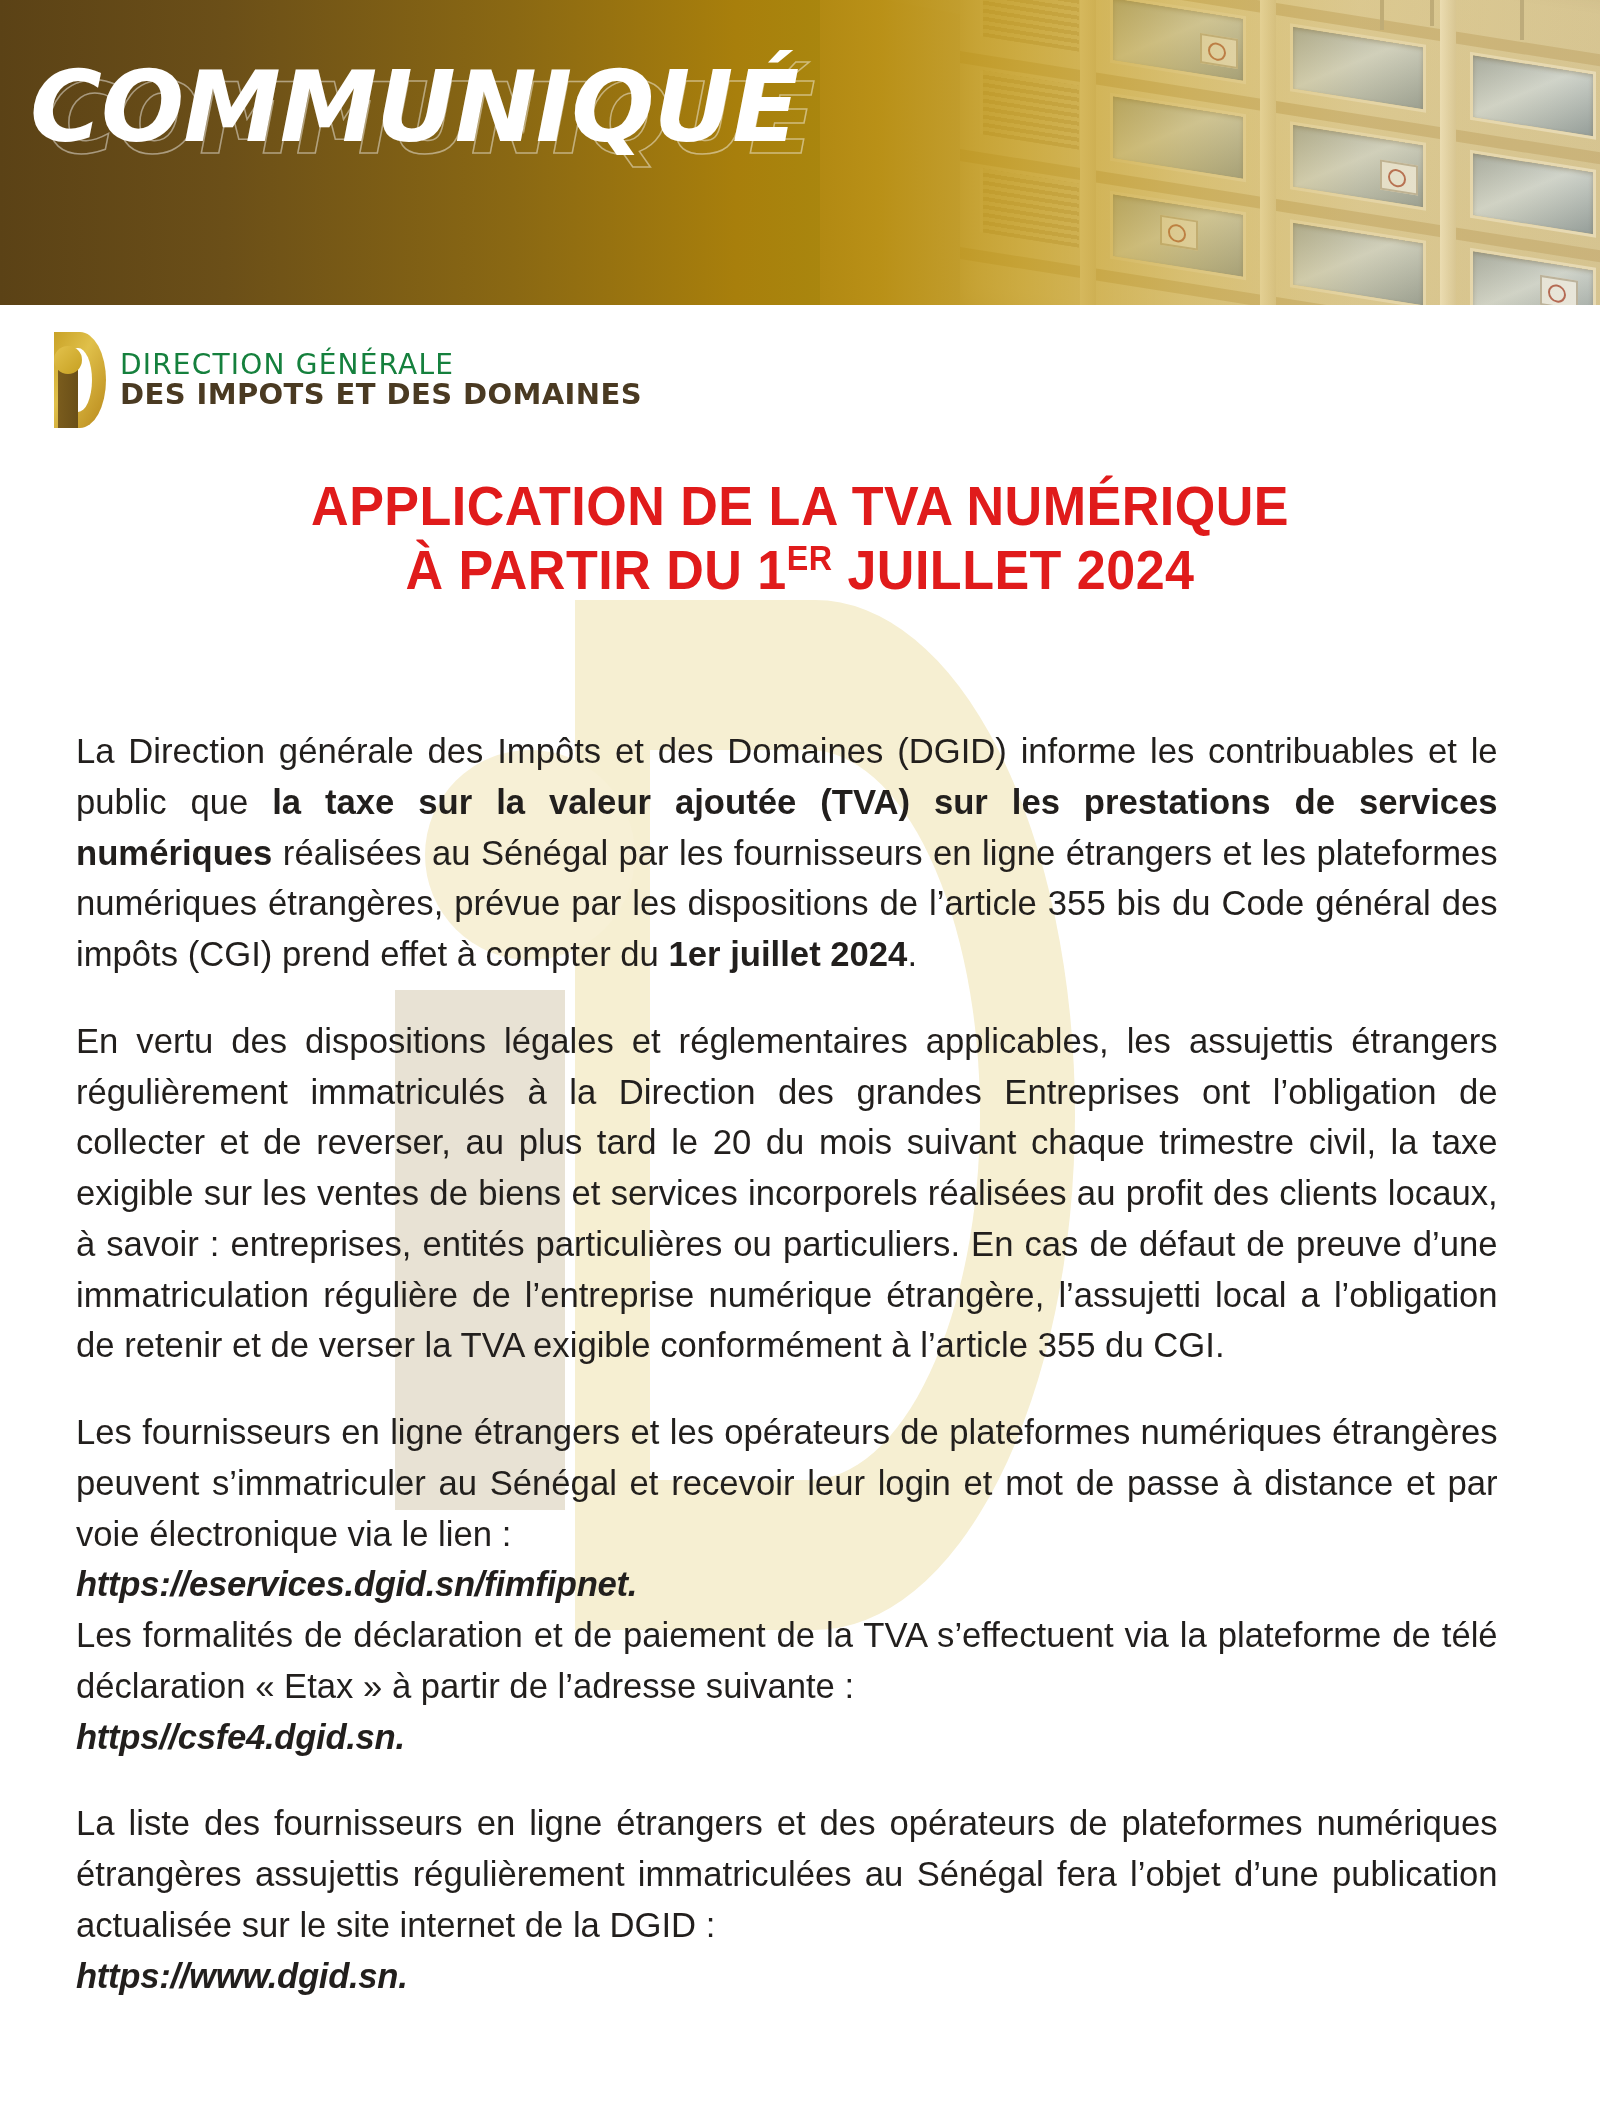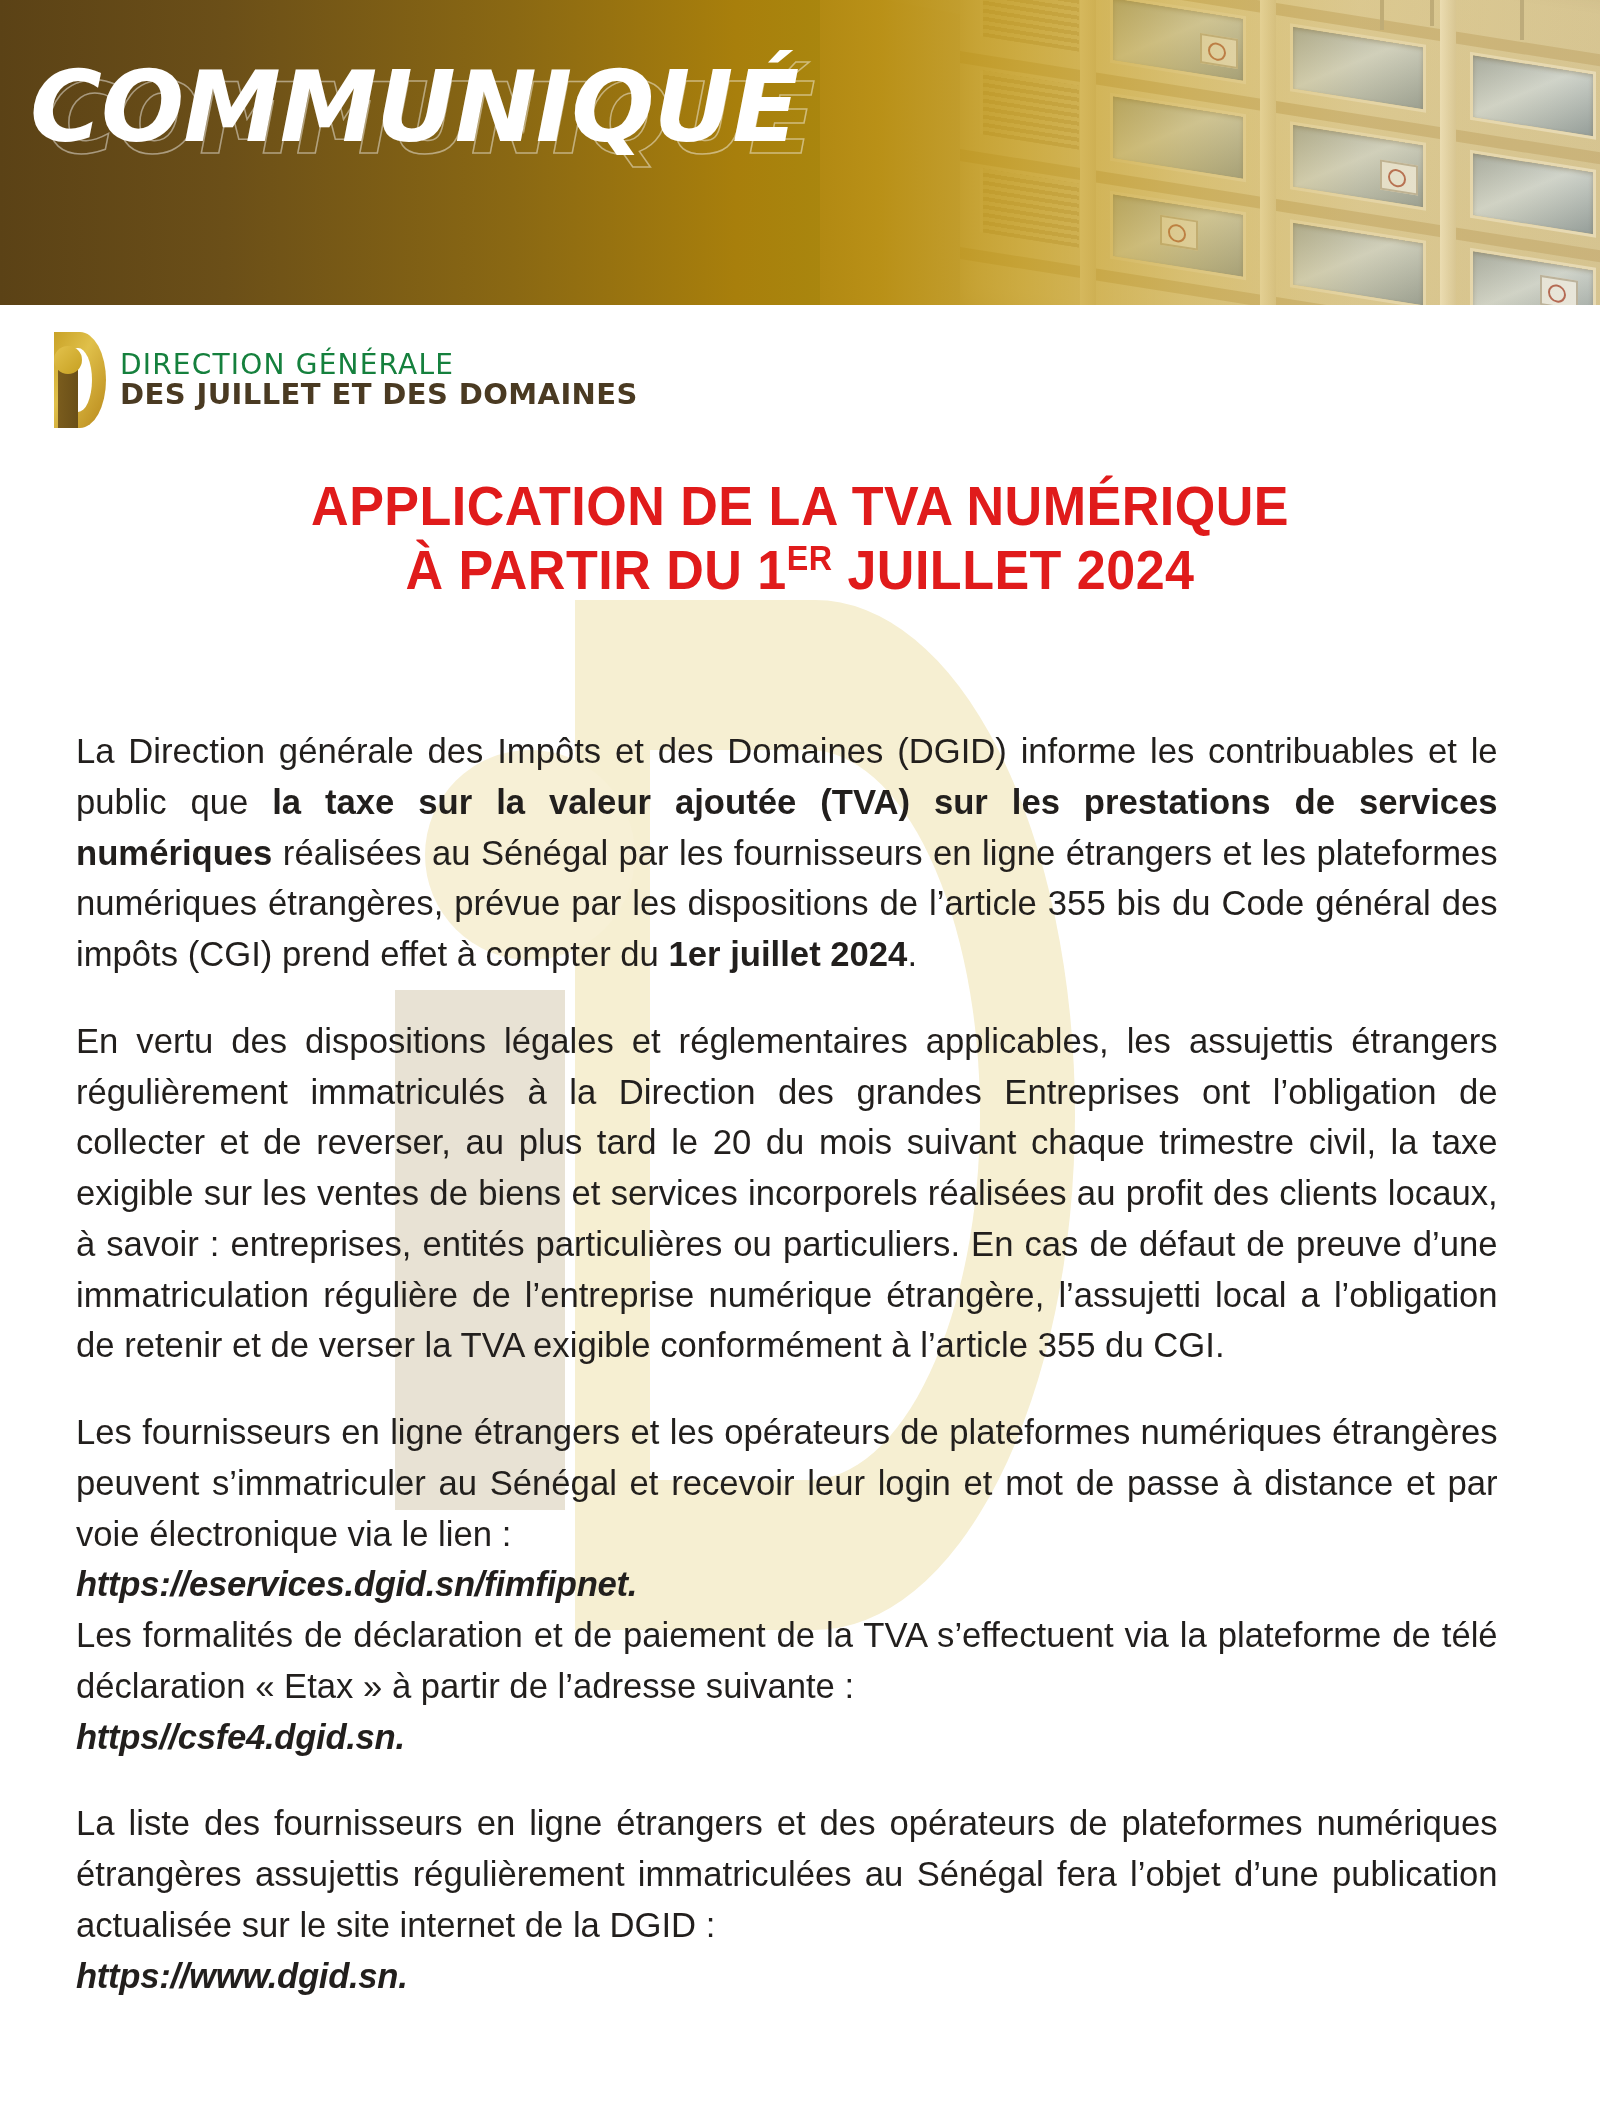--- a/index.html
+++ b/index.html
@@ -350,21 +350,21 @@
 <div class="logo-row">
   <div class="logo-mark">
     <div class="logo-d">
       <div class="logo-d-in"></div>
     </div>
     <div class="logo-stem"></div>
     <div class="logo-dot"></div>
   </div>
   <div class="logo-text">
     <div class="logo-l1">DIRECTION GÉNÉRALE</div>
-    <div class="logo-l2">DES JUILLET ET DES DOMAINES</div>
+    <div class="logo-l2">DES IMPOTS ET DES DOMAINES</div>
   </div>
 </div>
 
 <div class="doc-title">
   <div>APPLICATION DE LA TVA NUMÉRIQUE</div>
   <div><span>À PARTIR DU 1</span><sup>ER</sup><span> JUILLET 2024</span></div>
 </div>
 
 <div class="body-wrap">
 

